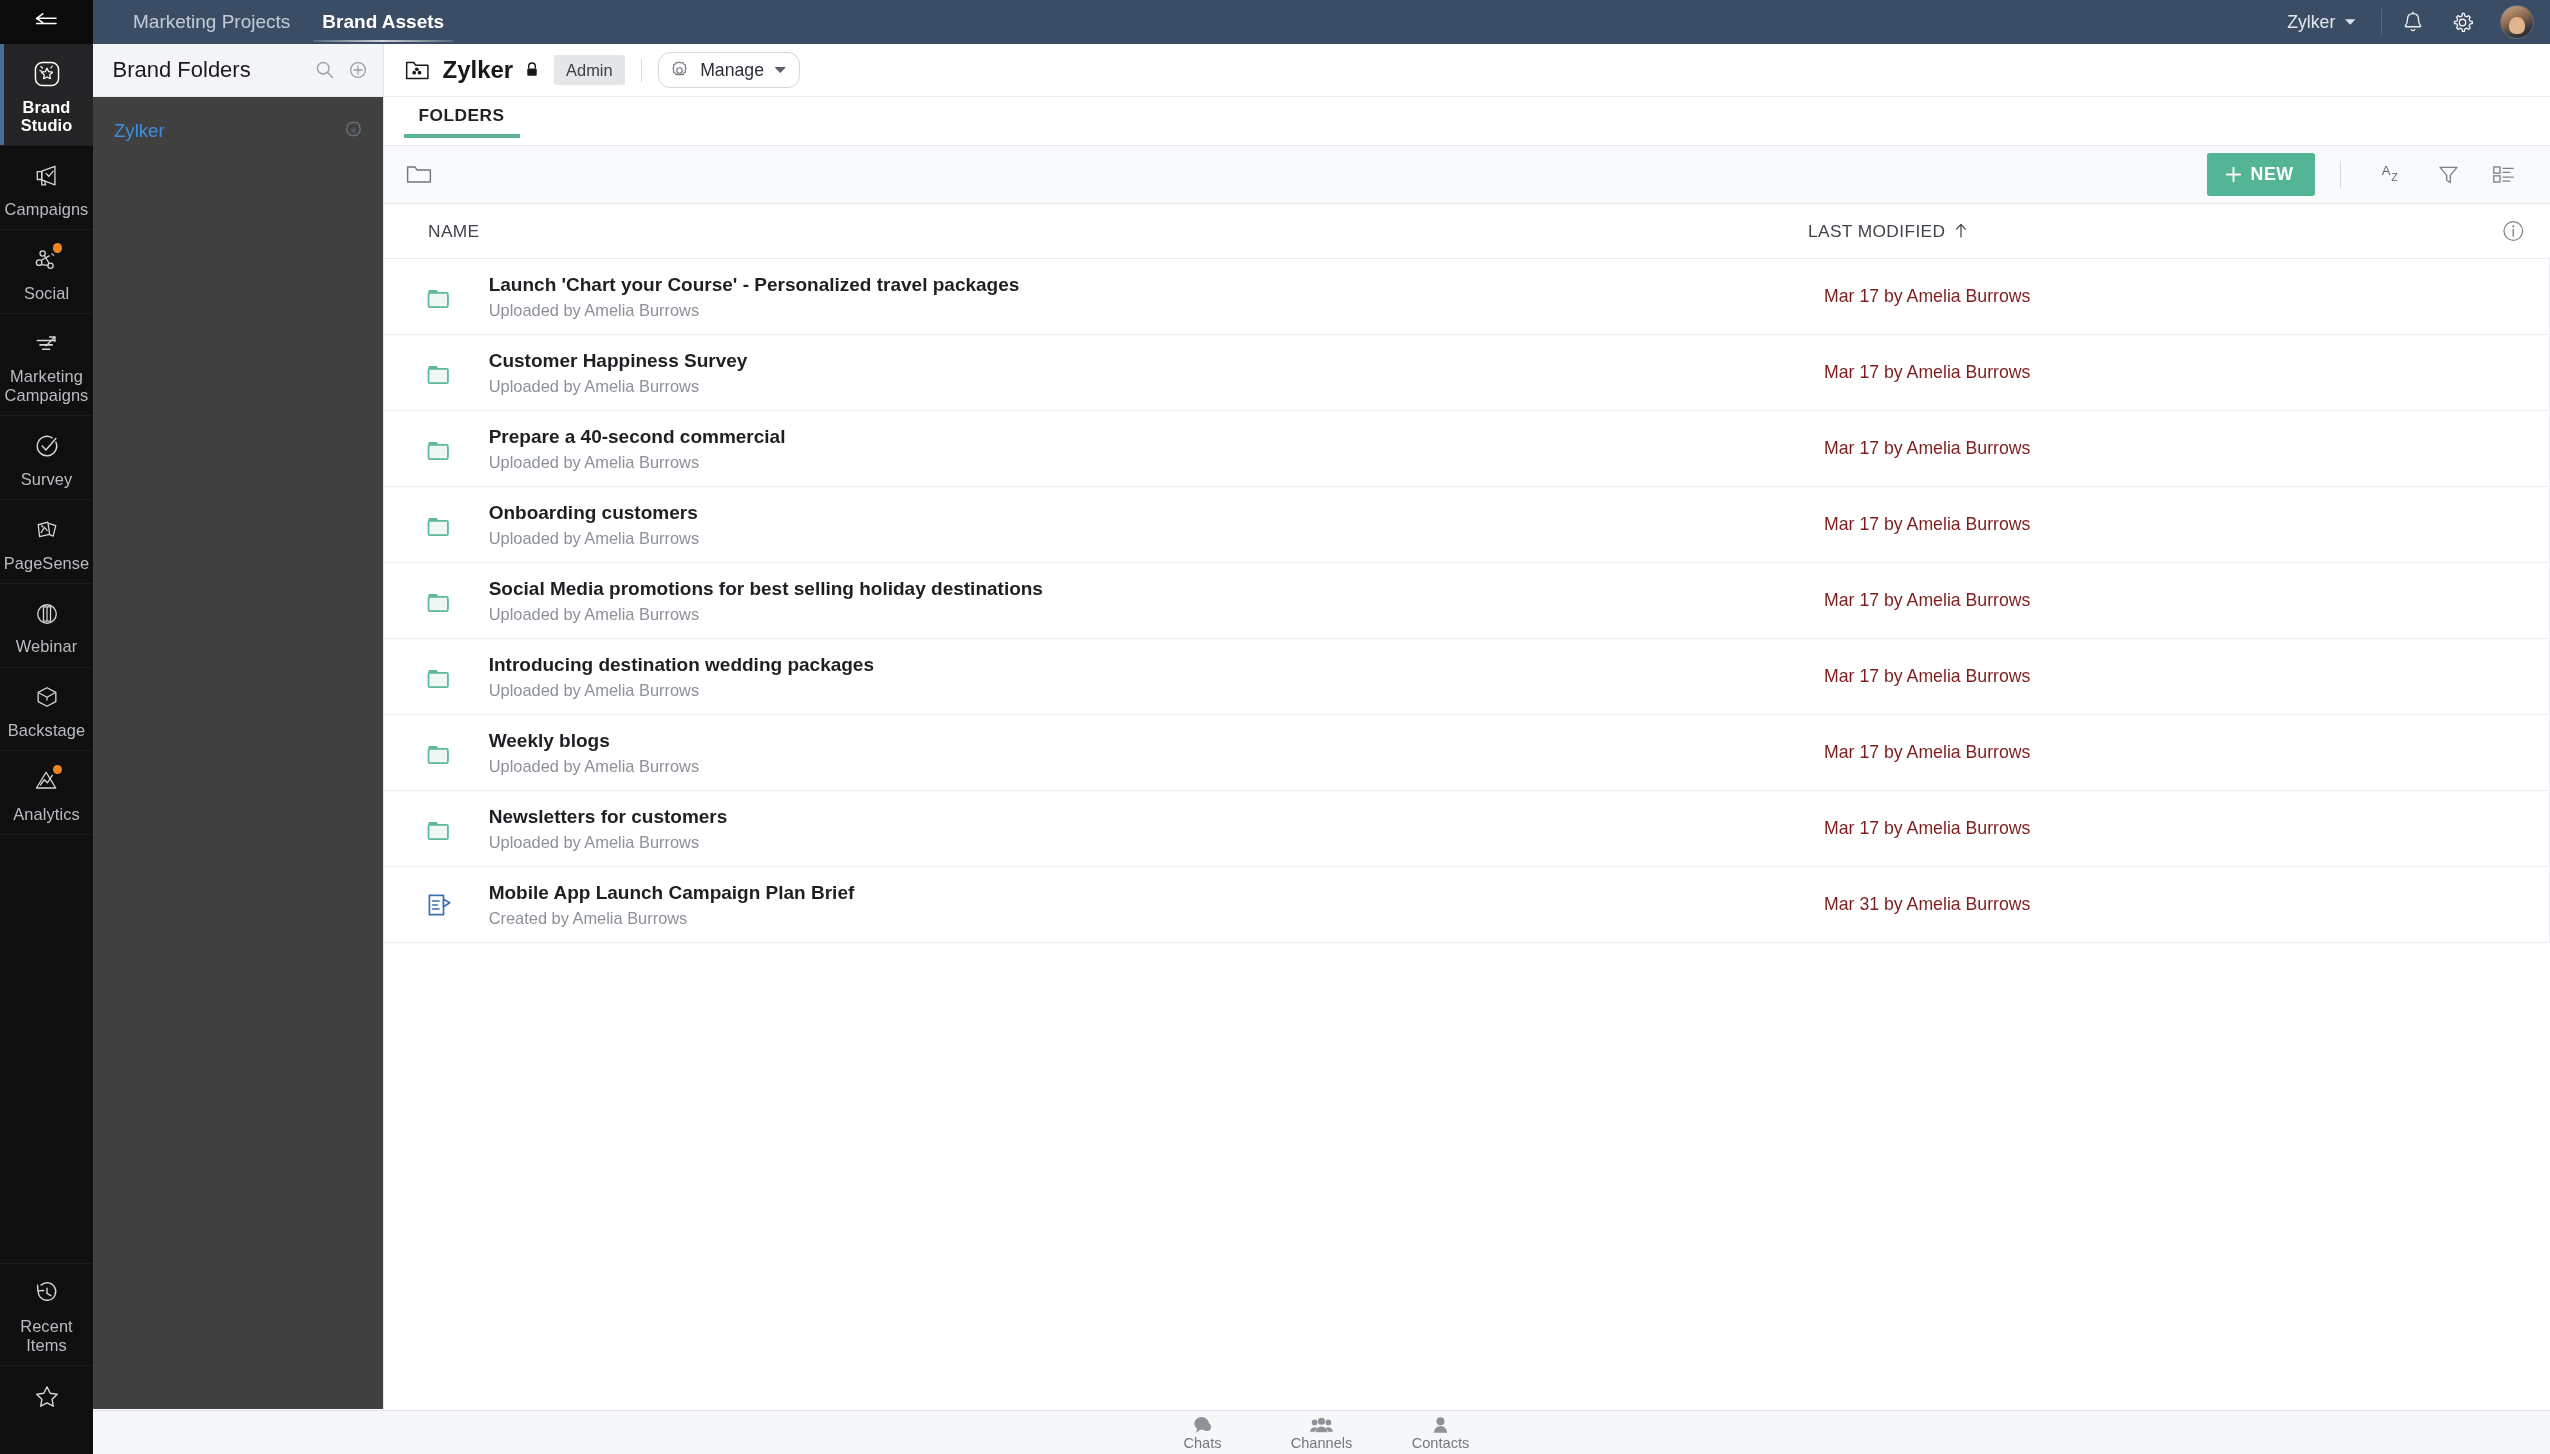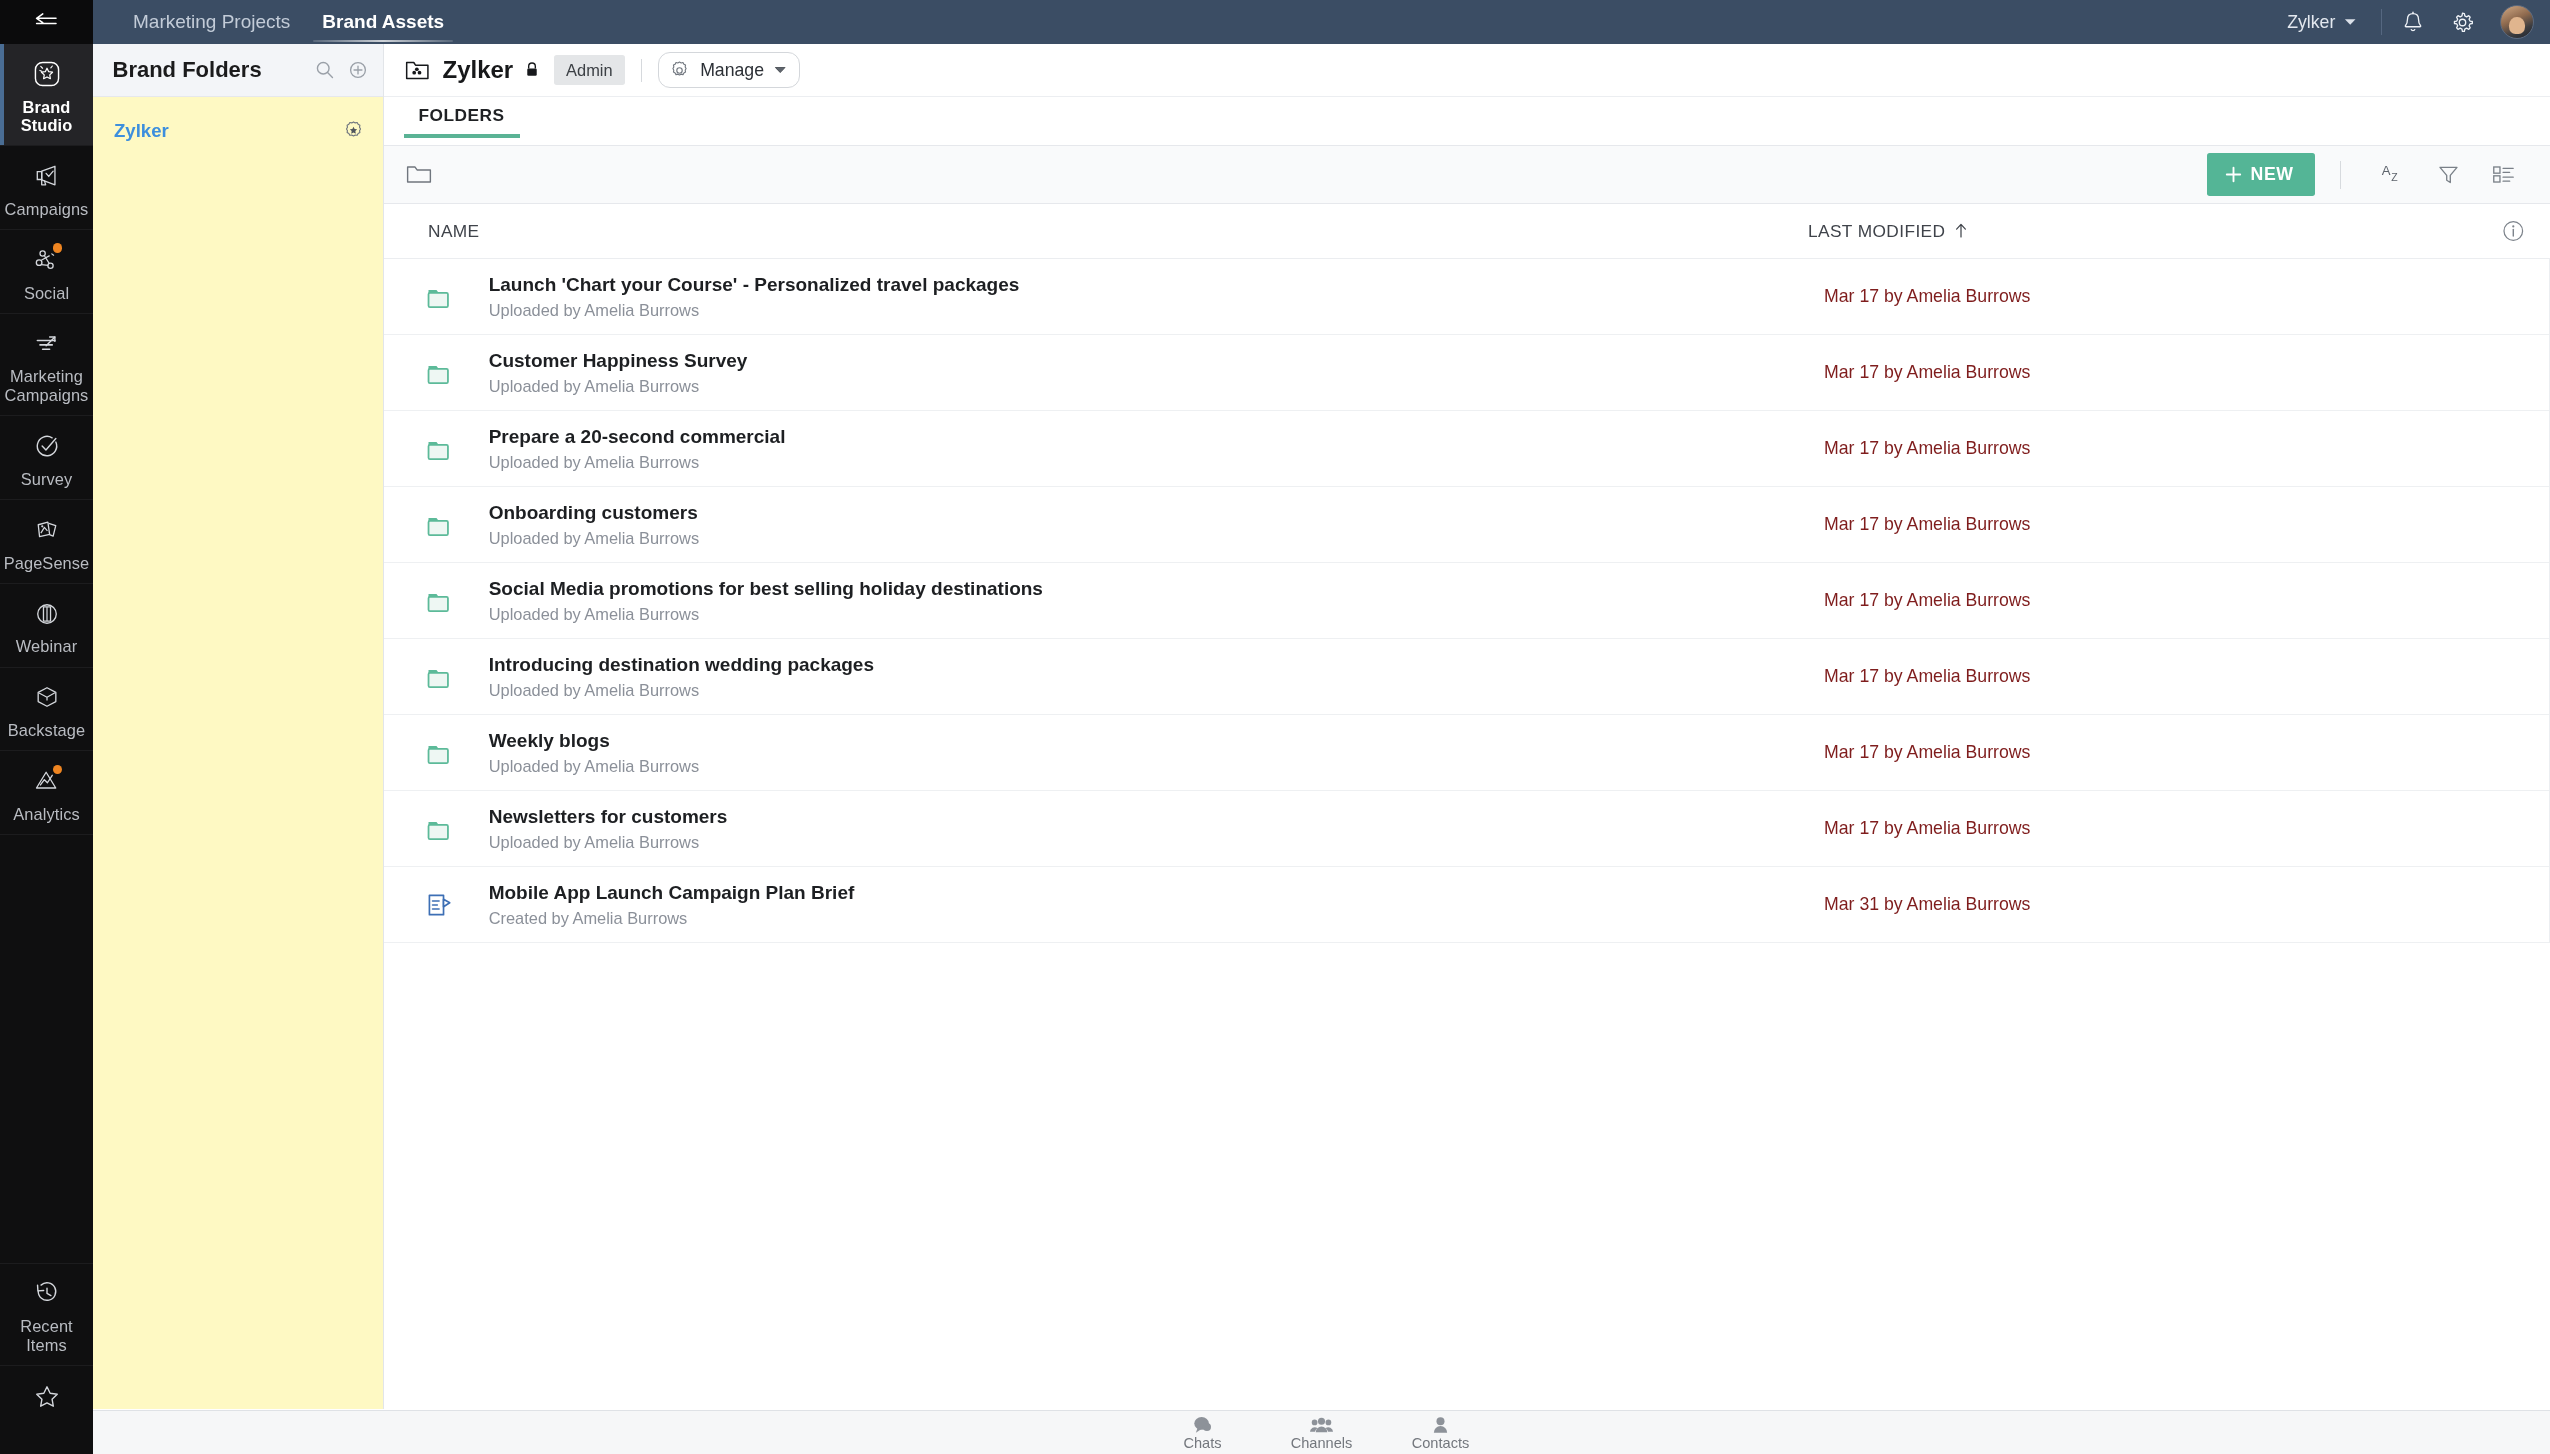--- a/index.html
+++ b/index.html
@@ -86,23 +86,22 @@
   }
   .avatar::after{
     content:""; position:absolute; left:26%; top:34%; width:48%; height:52%;
     border-radius:50% 50% 42% 42%; background:#e0b58e;
   }
 
   
   .panel {
     position: absolute; left: 93px; top: 44px;
     width: 291px; height: 1365px;
-    background: #fef9c3; border-right: 0.9px solid #e2e5e9;
+    background: #404040; border-right: 0.9px solid #e2e5e9;
     z-index: 3;
-    font-weight: bold;
   }
   .panel-head {
     height: 53px; display: flex; align-items: center; padding: 0 14px 0 19.5px;
     border-bottom: 0.9px solid #e6e8ec; background: #f3f5f8;
   }
   .panel-title { font-size: 22px; color: #1b1b1c; }
   .panel-head-actions { margin-left: auto; display: flex; align-items: center; gap: 10.6px; }
   .panel-list { padding-top: 14px; }
   .panel-row {
     display: flex; align-items: center; padding: 8.9px 19.5px 8.9px 21px; cursor: pointer;
@@ -556,21 +555,21 @@
       </div>
 
       <div class="row">
         <span class="row-icon">
           <svg width="30" height="30" viewBox="0 0 34 34">
               <path d="M4 9 L13 9 L15.6 12.6 L4 12.6 Z" fill="#5cba99"></path>
               <rect x="4" y="12.2" width="22" height="16.3" rx="1.6" fill="#eef7f3" stroke="#5cba99" stroke-width="2"></rect>
             </svg>
         </span>
         <div class="row-main">
-          <div class="row-title">Prepare a 20-second commercial</div>
+          <div class="row-title">Prepare a 40-second commercial</div>
           <div class="row-sub">Uploaded by Amelia Burrows</div>
         </div>
         <div class="row-mod">Mar 17 by Amelia Burrows</div>
       </div>
 
       <div class="row">
         <span class="row-icon">
           <svg width="30" height="30" viewBox="0 0 34 34">
               <path d="M4 9 L13 9 L15.6 12.6 L4 12.6 Z" fill="#5cba99"></path>
               <rect x="4" y="12.2" width="22" height="16.3" rx="1.6" fill="#eef7f3" stroke="#5cba99" stroke-width="2"></rect>

